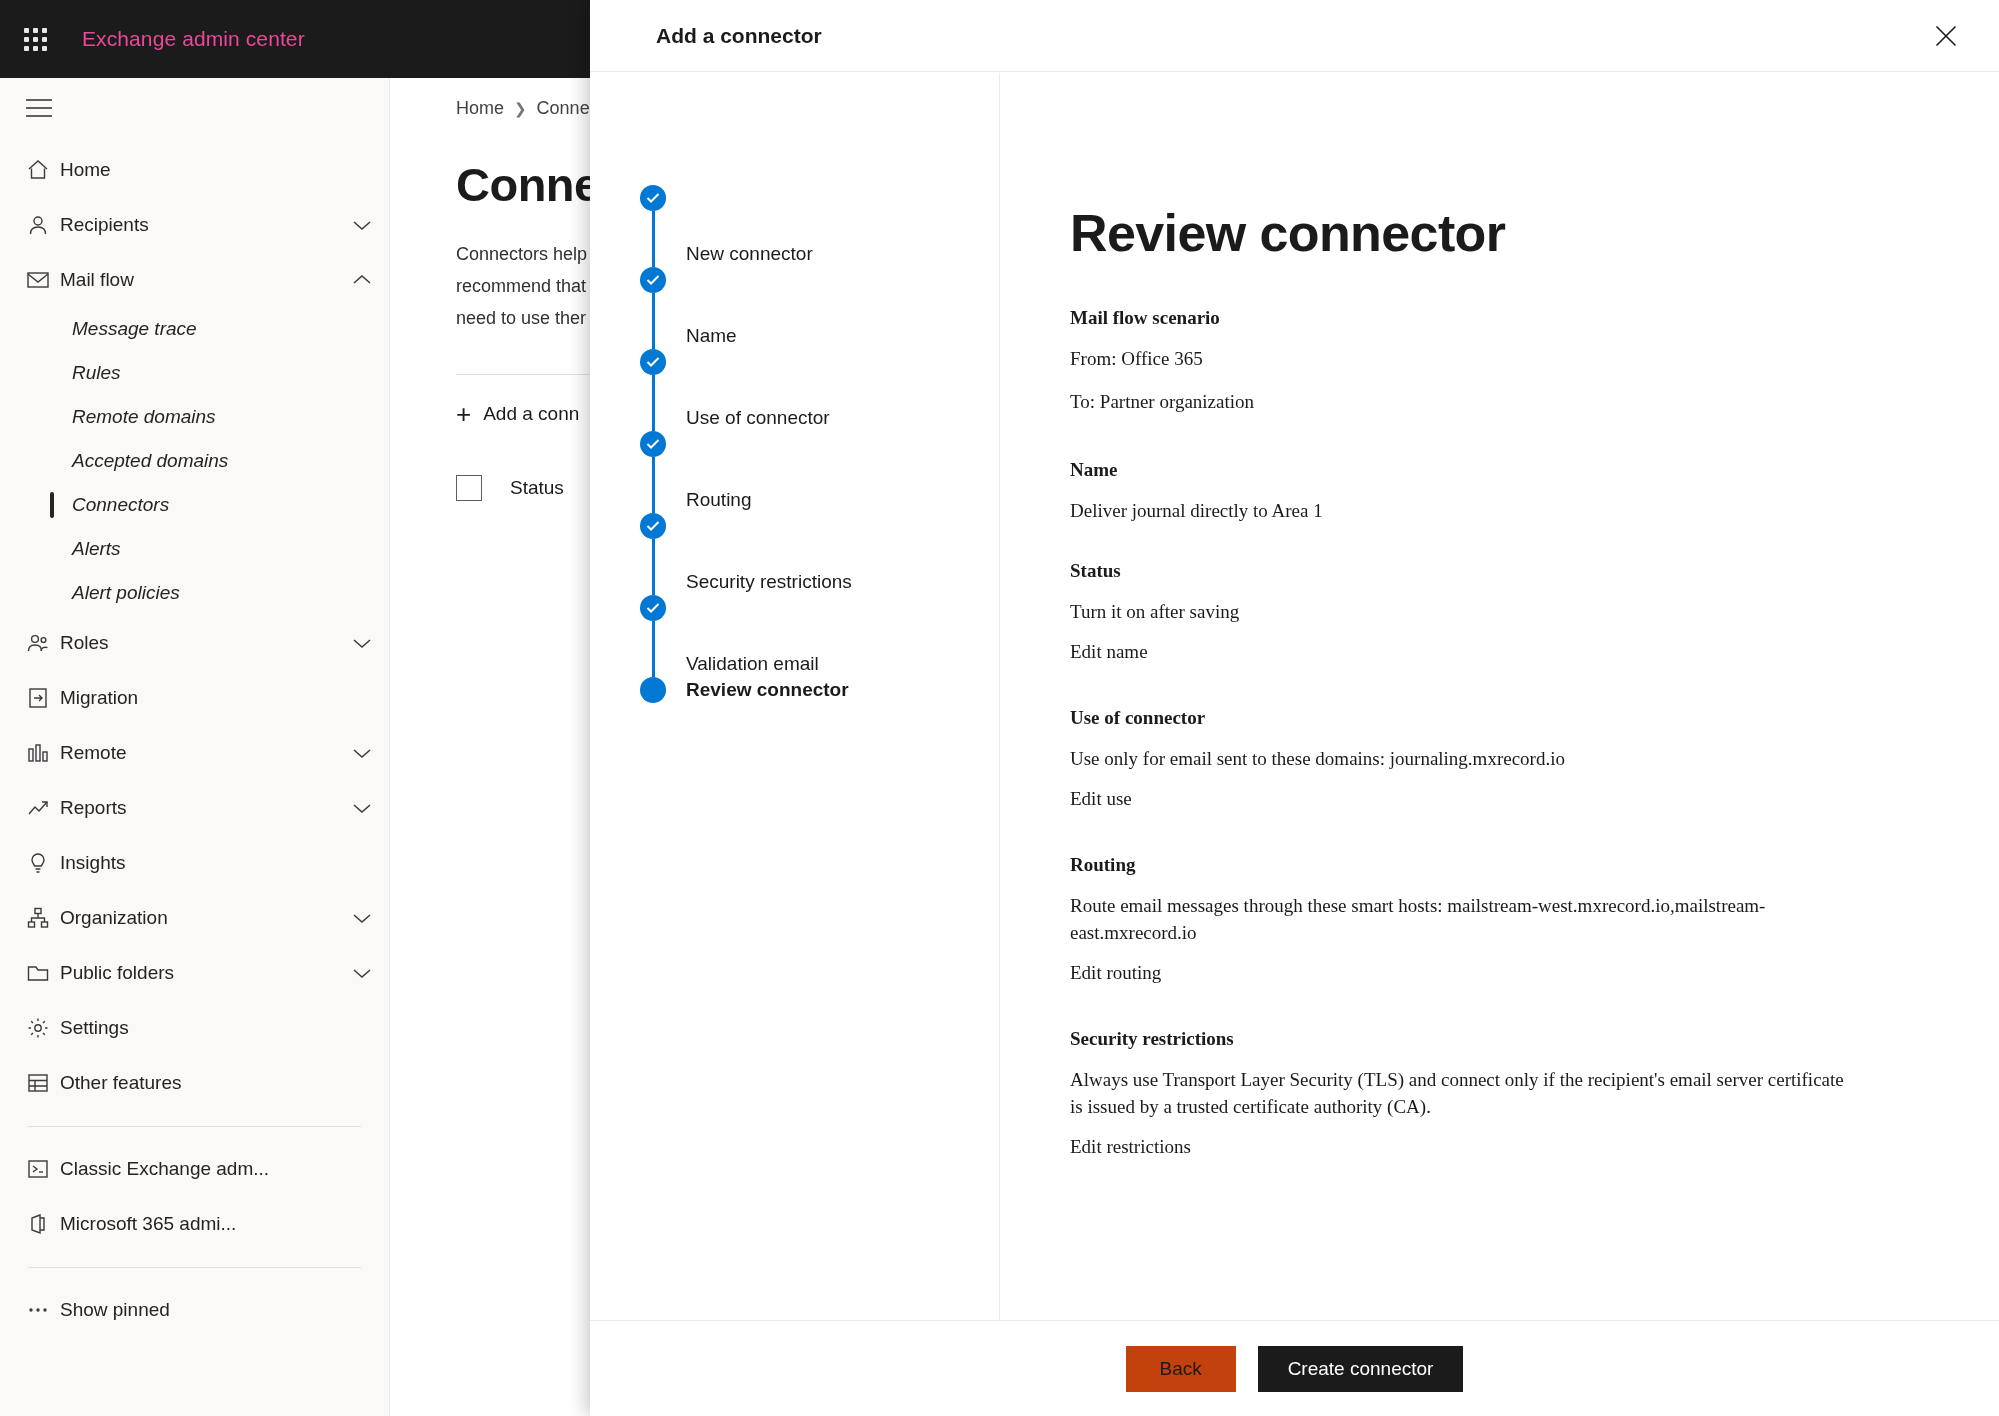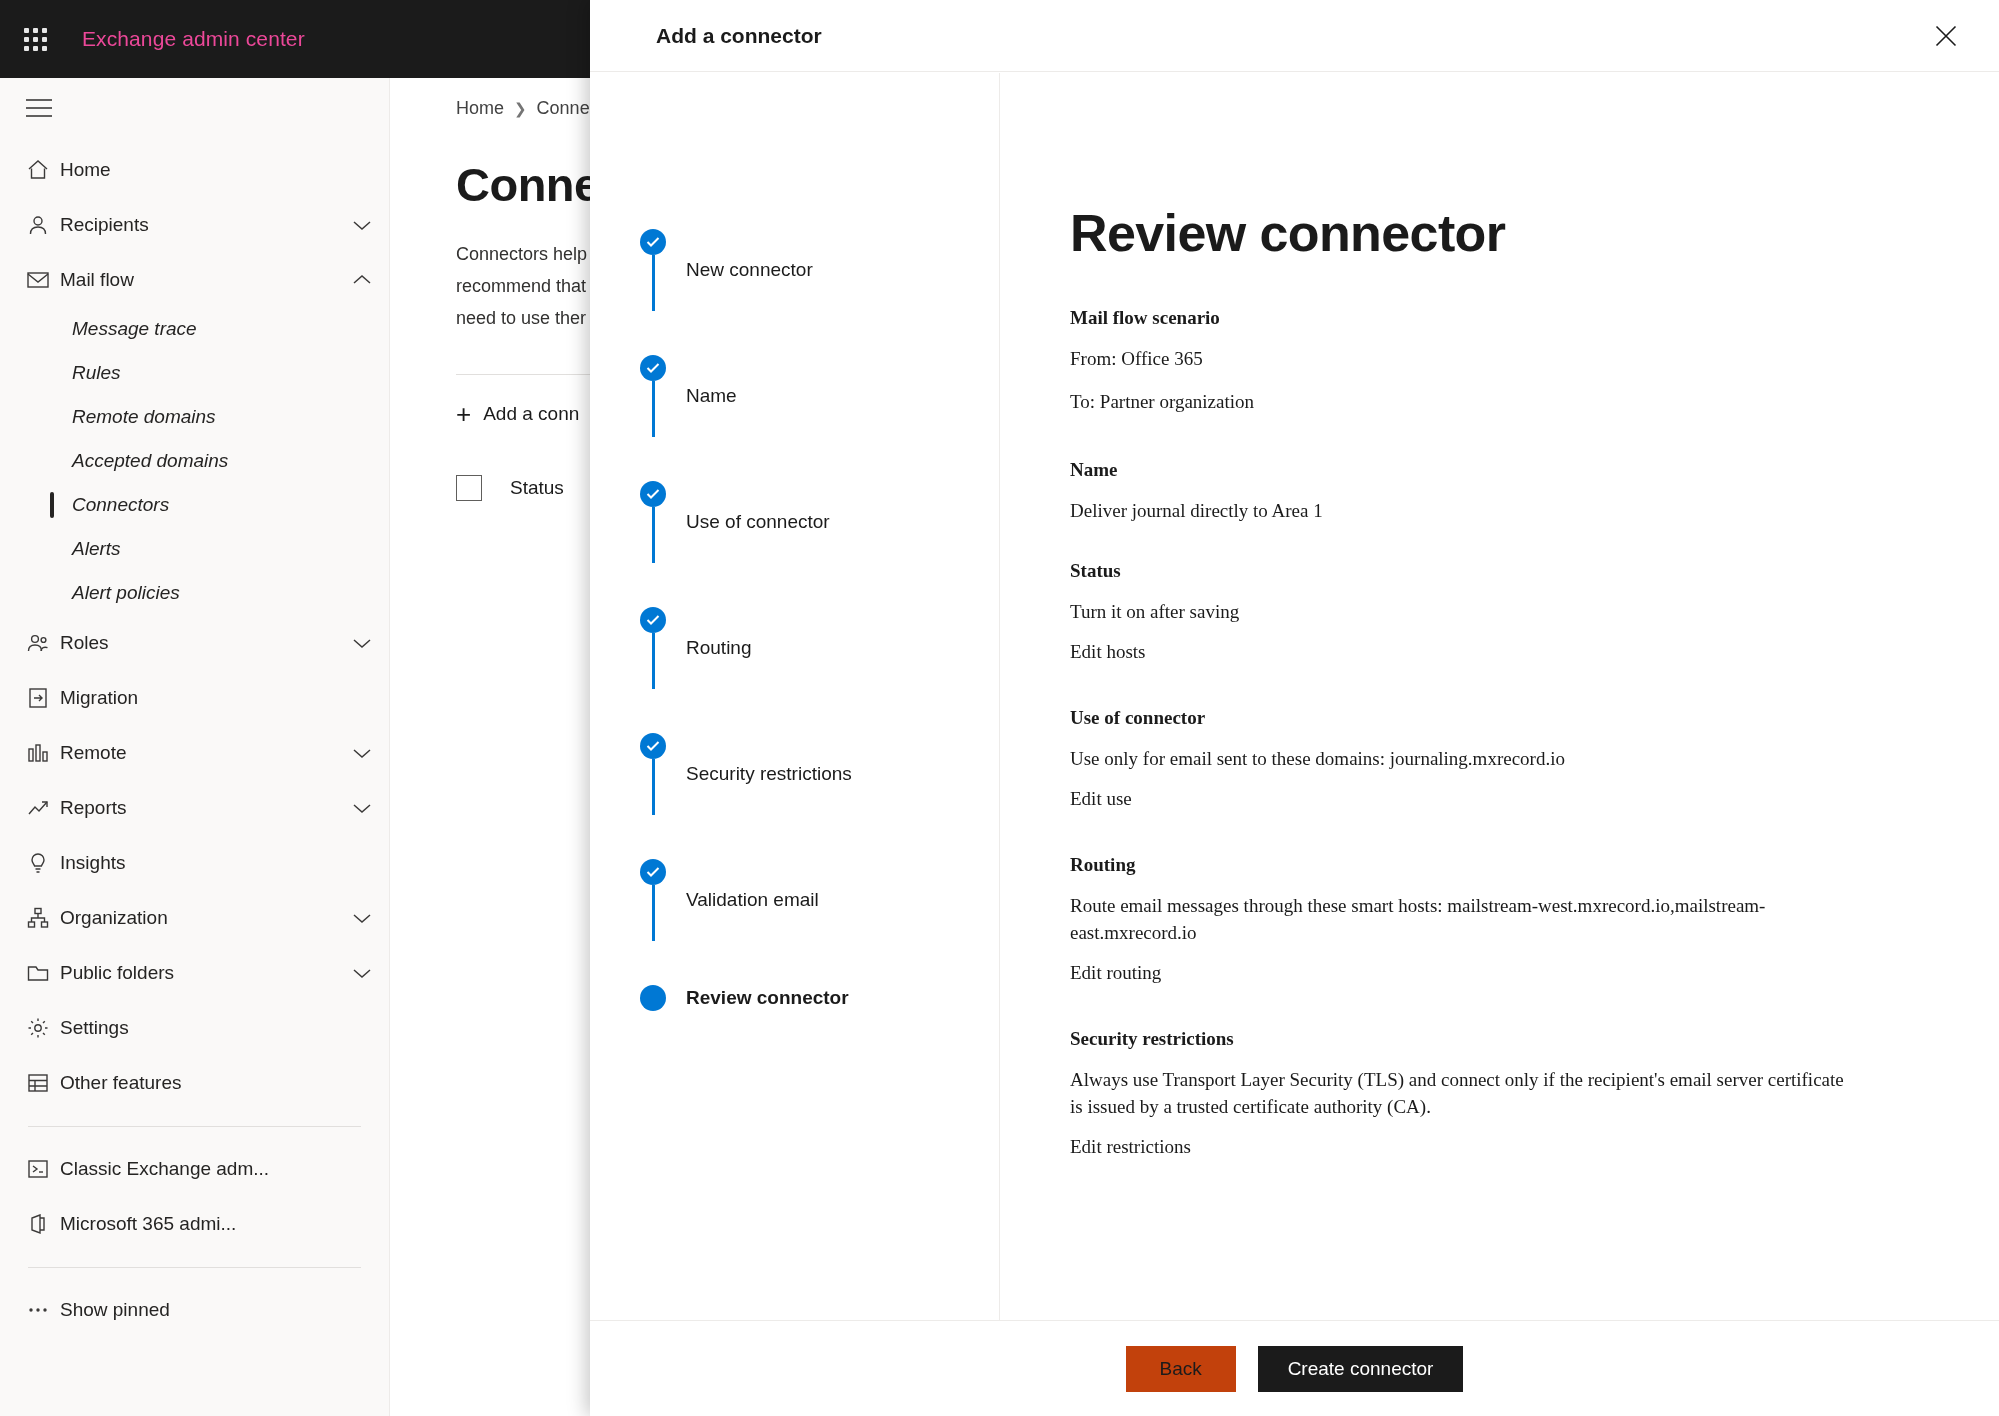--- a/index.html
+++ b/index.html
@@ -161,23 +161,22 @@
   }
   .wizard {
     width: 410px; min-width: 410px;
     border-right: 1px solid #edebe9;
     padding: 112px 0 0 50px;
     position: relative;
   }
   .step {
     position: relative;
     height: 82px;
-    display: flex; align-items: center;
+    display: flex; align-items: flex-end;
     padding-left: 46px;
-    margin-top: 44px;
   }
   .step:last-child { height: auto; }
   .step .dot {
     position: absolute; left: 0; top: 0;
     width: 26px; height: 26px; border-radius: 50%;
     background: #0078d4;
     display: flex; align-items: center; justify-content: center;
     z-index: 2;
   }
   .step .dot svg { display: block; }
@@ -611,21 +610,21 @@
         </div>
 
         <div class="sec">
           <div class="sec-title">Name</div>
           <div class="sec-line">Deliver journal directly to Area 1</div>
         </div>
 
         <div class="sec tight">
           <div class="sec-title">Status</div>
           <div class="sec-line">Turn it on after saving</div>
-          <a class="edit-link">Edit hosts</a>
+          <a class="edit-link">Edit name</a>
         </div>
 
         <div class="sec">
           <div class="sec-title">Use of connector</div>
           <div class="sec-line">Use only for email sent to these domains: journaling.mxrecord.io</div>
           <a class="edit-link">Edit use</a>
         </div>
 
         <div class="sec">
           <div class="sec-title">Routing</div>

